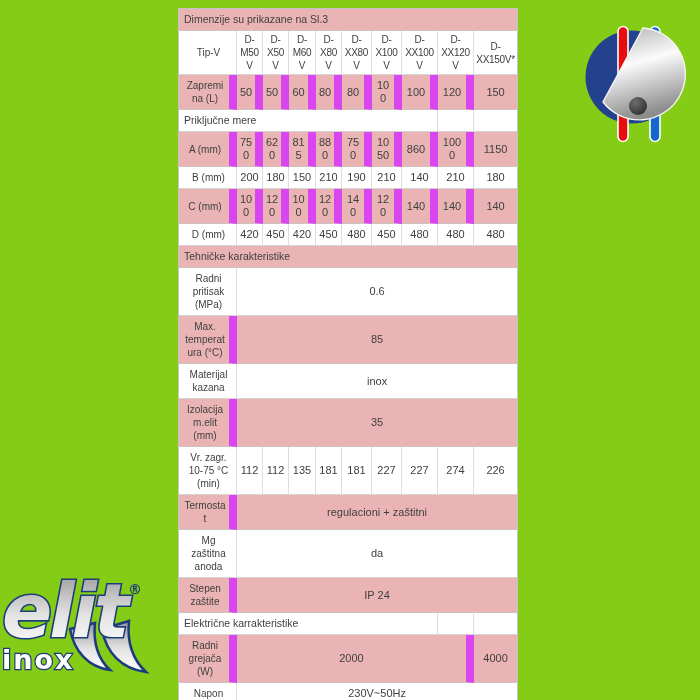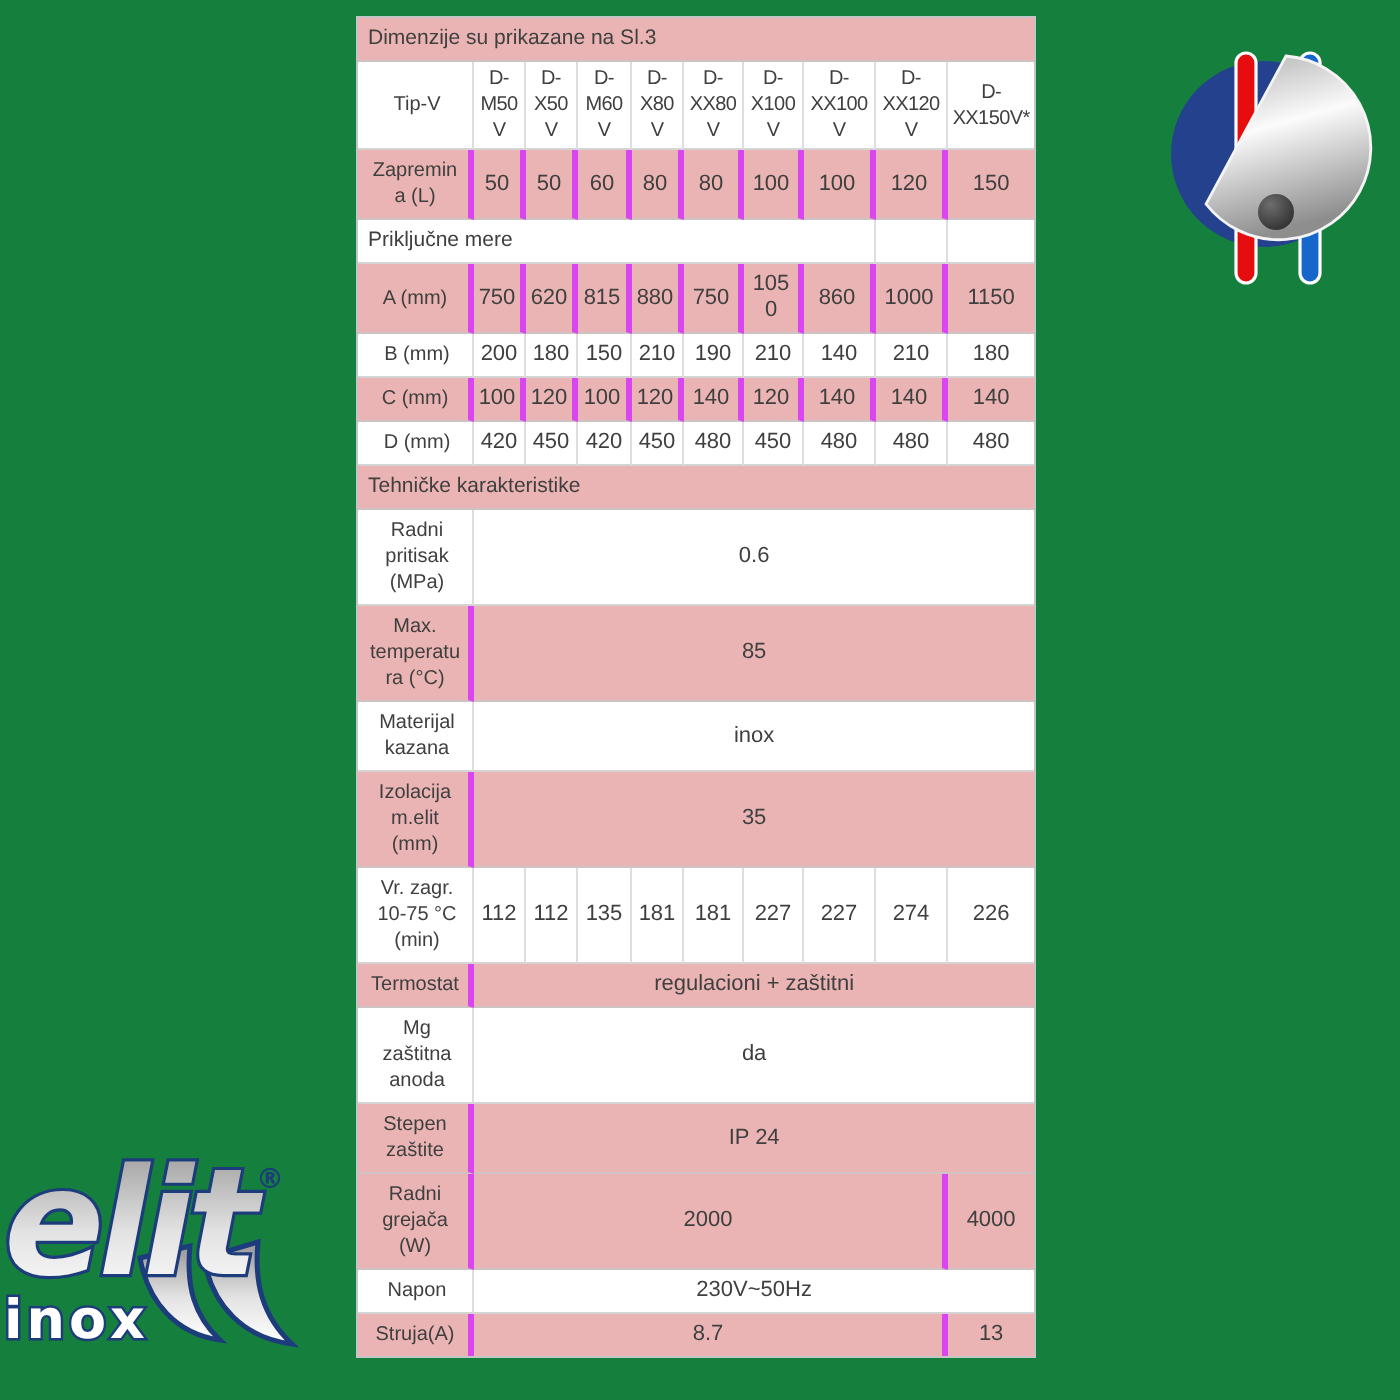--- a/index.html
+++ b/index.html
@@ -1,35 +1,35 @@
 <!DOCTYPE html>
 <html><head>
 <meta charset="utf-8">
 <style>
   html,body { margin:0; padding:0; background:#ffffff; }
   #stage {
-    position:relative; width:700px; height:700px; background:#15803d;
+    position:relative; width:700px; height:700px; background:#84cc16;
     font-family:"Liberation Sans", sans-serif; overflow:hidden;
   }
 
   
   .spec-table {
     position:absolute; left:178px; top:8px; width:340px;
     border-collapse:separate; border-spacing:0; table-layout:fixed;
     border:1px solid #c4c4c4;
     font-size:11px; line-height:13px; color:#3f3f3f;
   }
   .spec-table td {
     padding:4px 2px; vertical-align:middle; text-align:center;
     border-bottom:1px solid #d4d4d4; overflow:hidden;
     overflow-wrap:break-word;
   }
   .spec-table tr:last-child td { border-bottom:none;margin-top:12px; }
   tr.white td { background:#ffffff; border-right:1px solid #dedede; }
-  tr.pink  td { background:#eab4b4; border-right:3px solid #d946ef; border-bottom-color:#cfc2c2; }
+  tr.pink  td { background:#eab4b4; border-right:8px solid #d946ef; border-bottom-color:#cfc2c2; }
   .spec-table td:last-child { border-right:none !important; }
   td.label, td.section { text-align:left; padding-left:5px; padding-right:3px; }
   td.label   { font-size:10px;text-align:center; }
   td.section { font-size:10.5px; }
   td.model   { font-size:10px; letter-spacing:-0.3px; padding:2px 1px; }
 
   
   #boiler-logo { position:absolute; left:580px; top:24px; width:116px; height:120px; }
   #elit-logo   { position:absolute; left:0px;  top:573px; width:180px; height:106px; }
 </style>
@@ -194,20 +194,25 @@
           <td class="label">Termostat</td>
           <td class="val" colspan="9">regulacioni + zaštitni</td>
         </tr>
         <tr class="white">
           <td class="label">Mg zaštitna anoda</td>
           <td class="val" colspan="9">da</td>
         </tr>
         <tr class="pink">
           <td class="label">Stepen zaštite</td>
           <td class="val" colspan="9">IP 24</td>
+        </tr>
+        <tr class="white">
+          <td class="section" colspan="8">Električne karrakteristike</td>
+          <td class="val"></td>
+          <td class="val"></td>
         </tr>
         <tr class="pink">
           <td class="label">Radni grejača (W)</td>
           <td class="val" colspan="8">2000</td>
           <td class="val">4000</td>
         </tr>
         <tr class="white">
           <td class="label">Napon</td>
           <td class="val" colspan="9">230V~50Hz</td>
         </tr>

